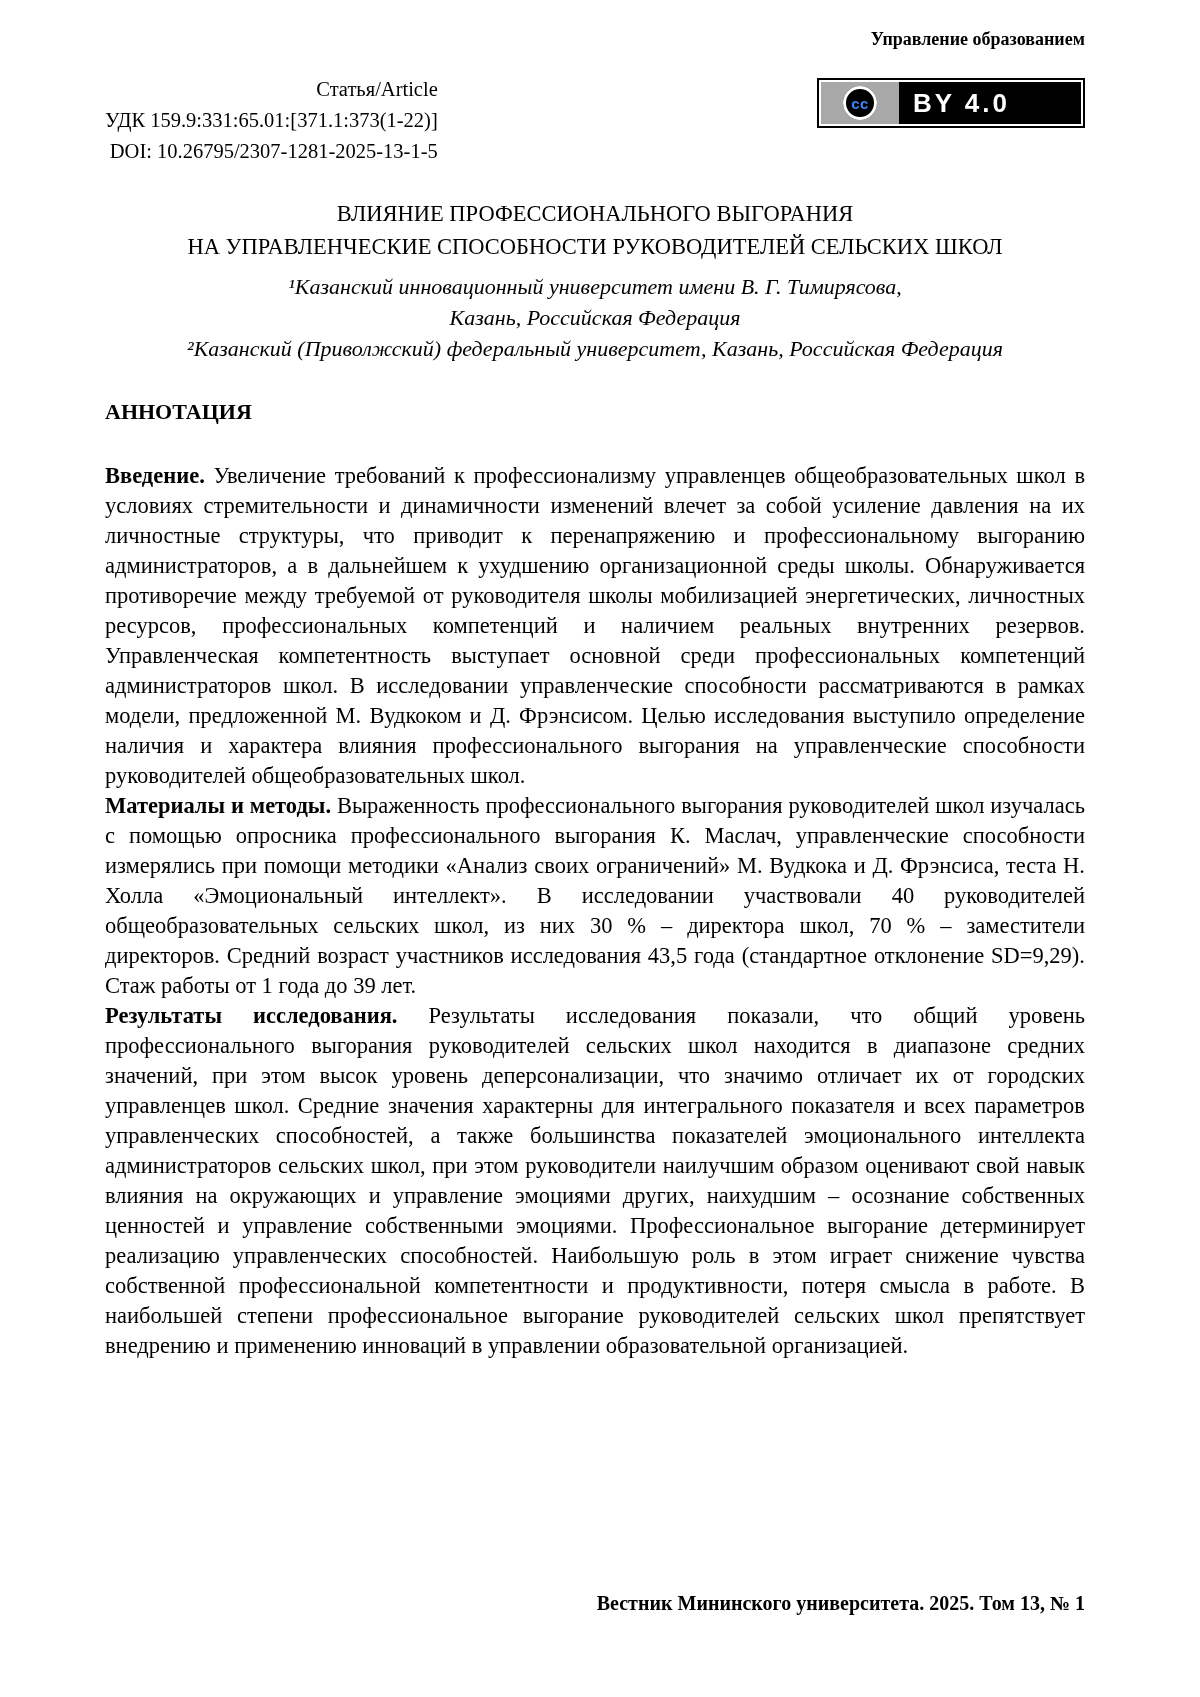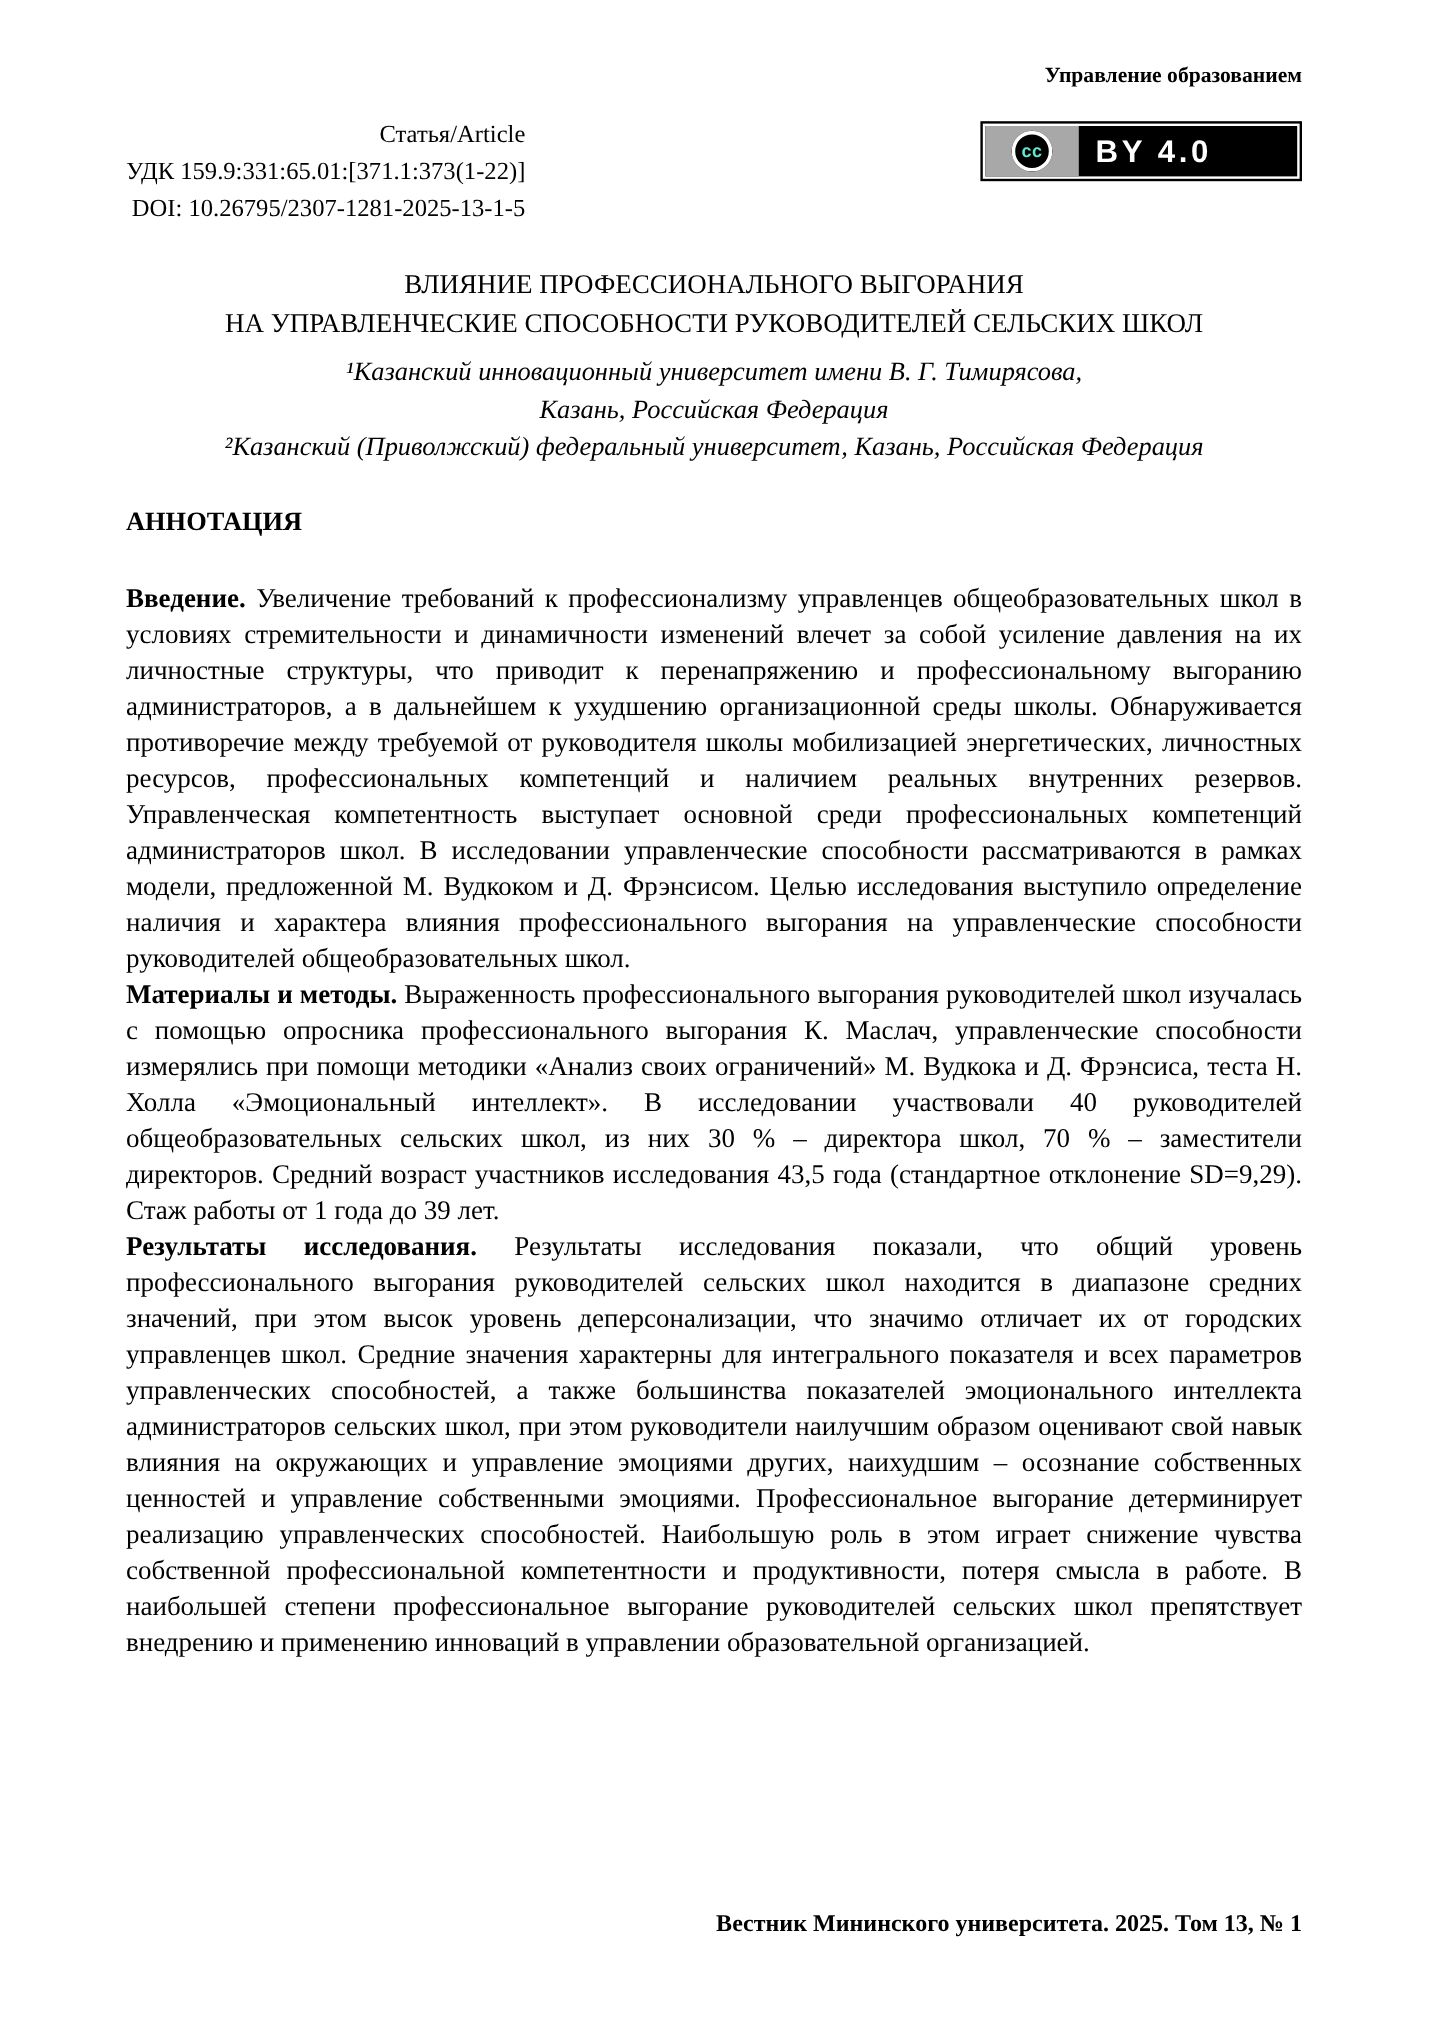--- a/index.html
+++ b/index.html
@@ -4,21 +4,21 @@
 <style>
   html, body { margin: 0; padding: 0; background: #ffffff; }
   .page {
     position: relative;
     width: 1200px;
     height: 1697px;
     box-sizing: border-box;
     background: #ffffff;
     color: #000000;
     font-family: "Liberation Serif", "DejaVu Serif", serif;
-    padding: 47px 115px 0 105px;
+    padding: 24px 115px 0 105px;
     overflow: hidden;
   }
   
   .journal-section {
     text-align: right;
     font-weight: bold;
     font-size: 18px;
     line-height: 22px;
     margin-top: 4px;
   }
@@ -57,21 +57,21 @@
     align-items: center;
     justify-content: center;
     flex: none;
   }
   .cc-circle {
     width: 34px;
     height: 34px;
     border-radius: 50%;
     background: #000000;
     box-shadow: inset 0 0 0 3px #ffffff;
-    color: #5eead4;
+    color: #3b82f6;
     display: flex;
     align-items: center;
     justify-content: center;
     font-family: "Liberation Sans", sans-serif;
     font-weight: bold;
     font-size: 15px;
     letter-spacing: 0.5px;
   }
   .cc-label {
     color: #ffffff;

